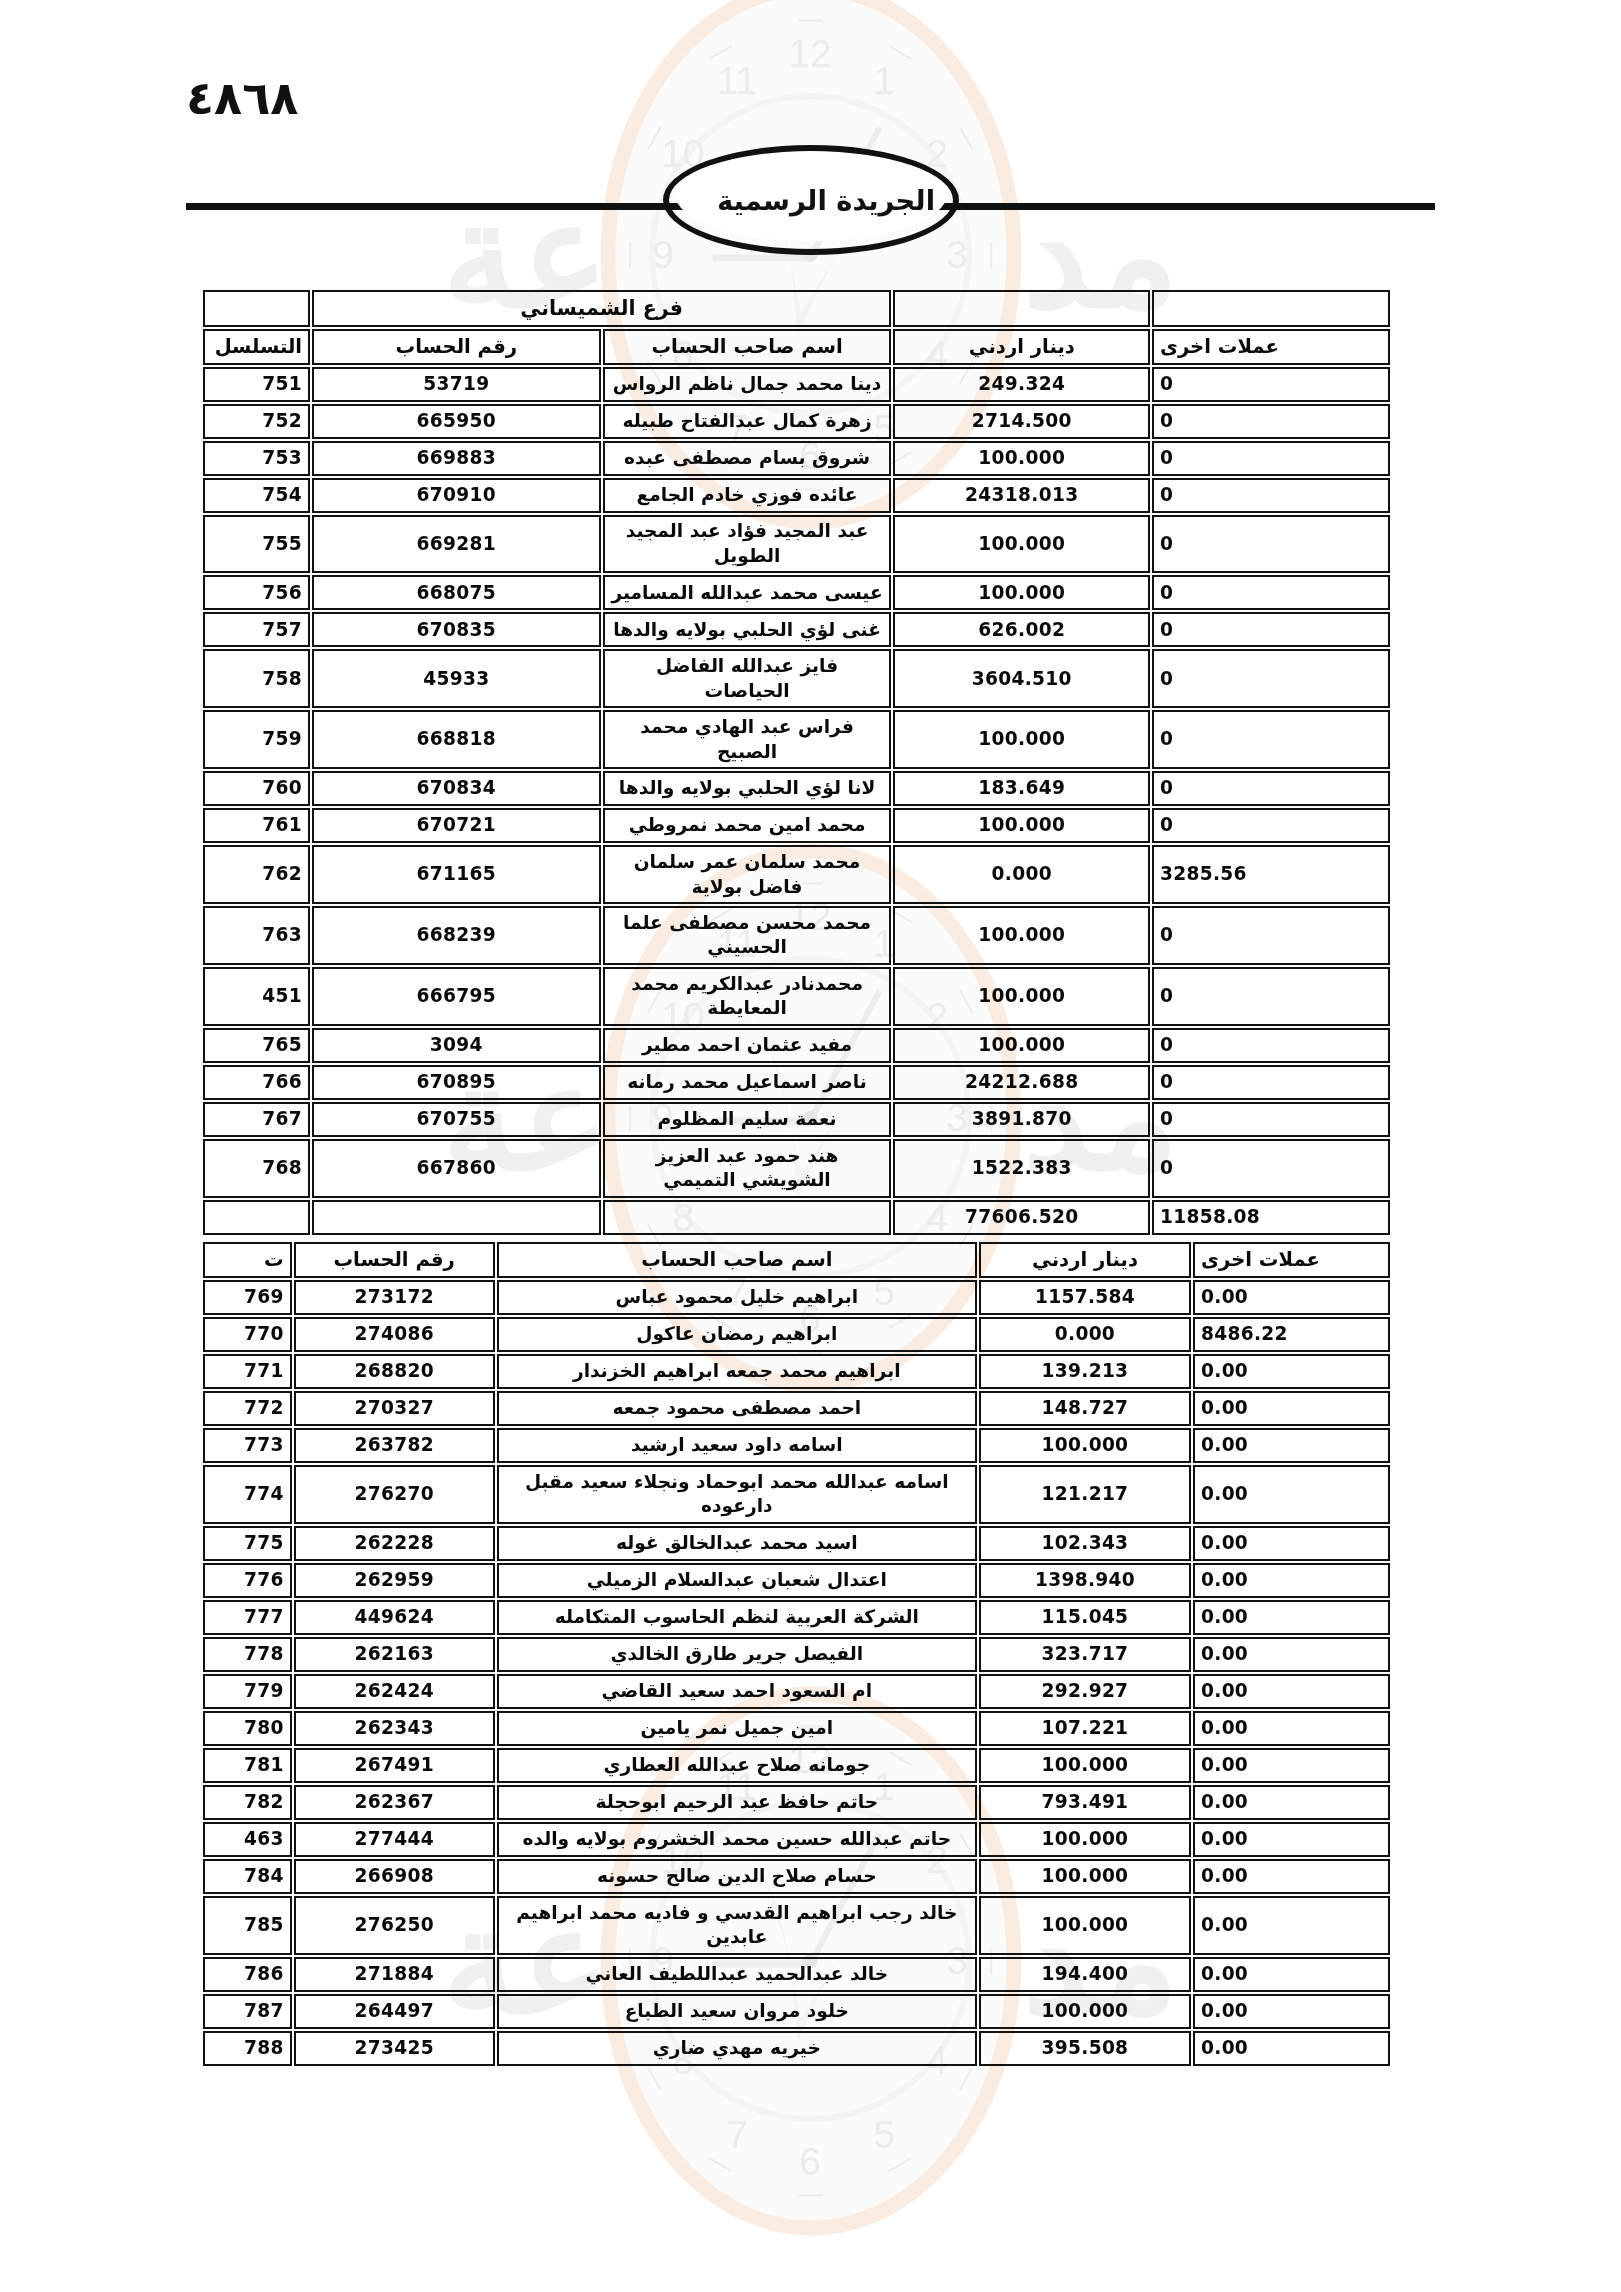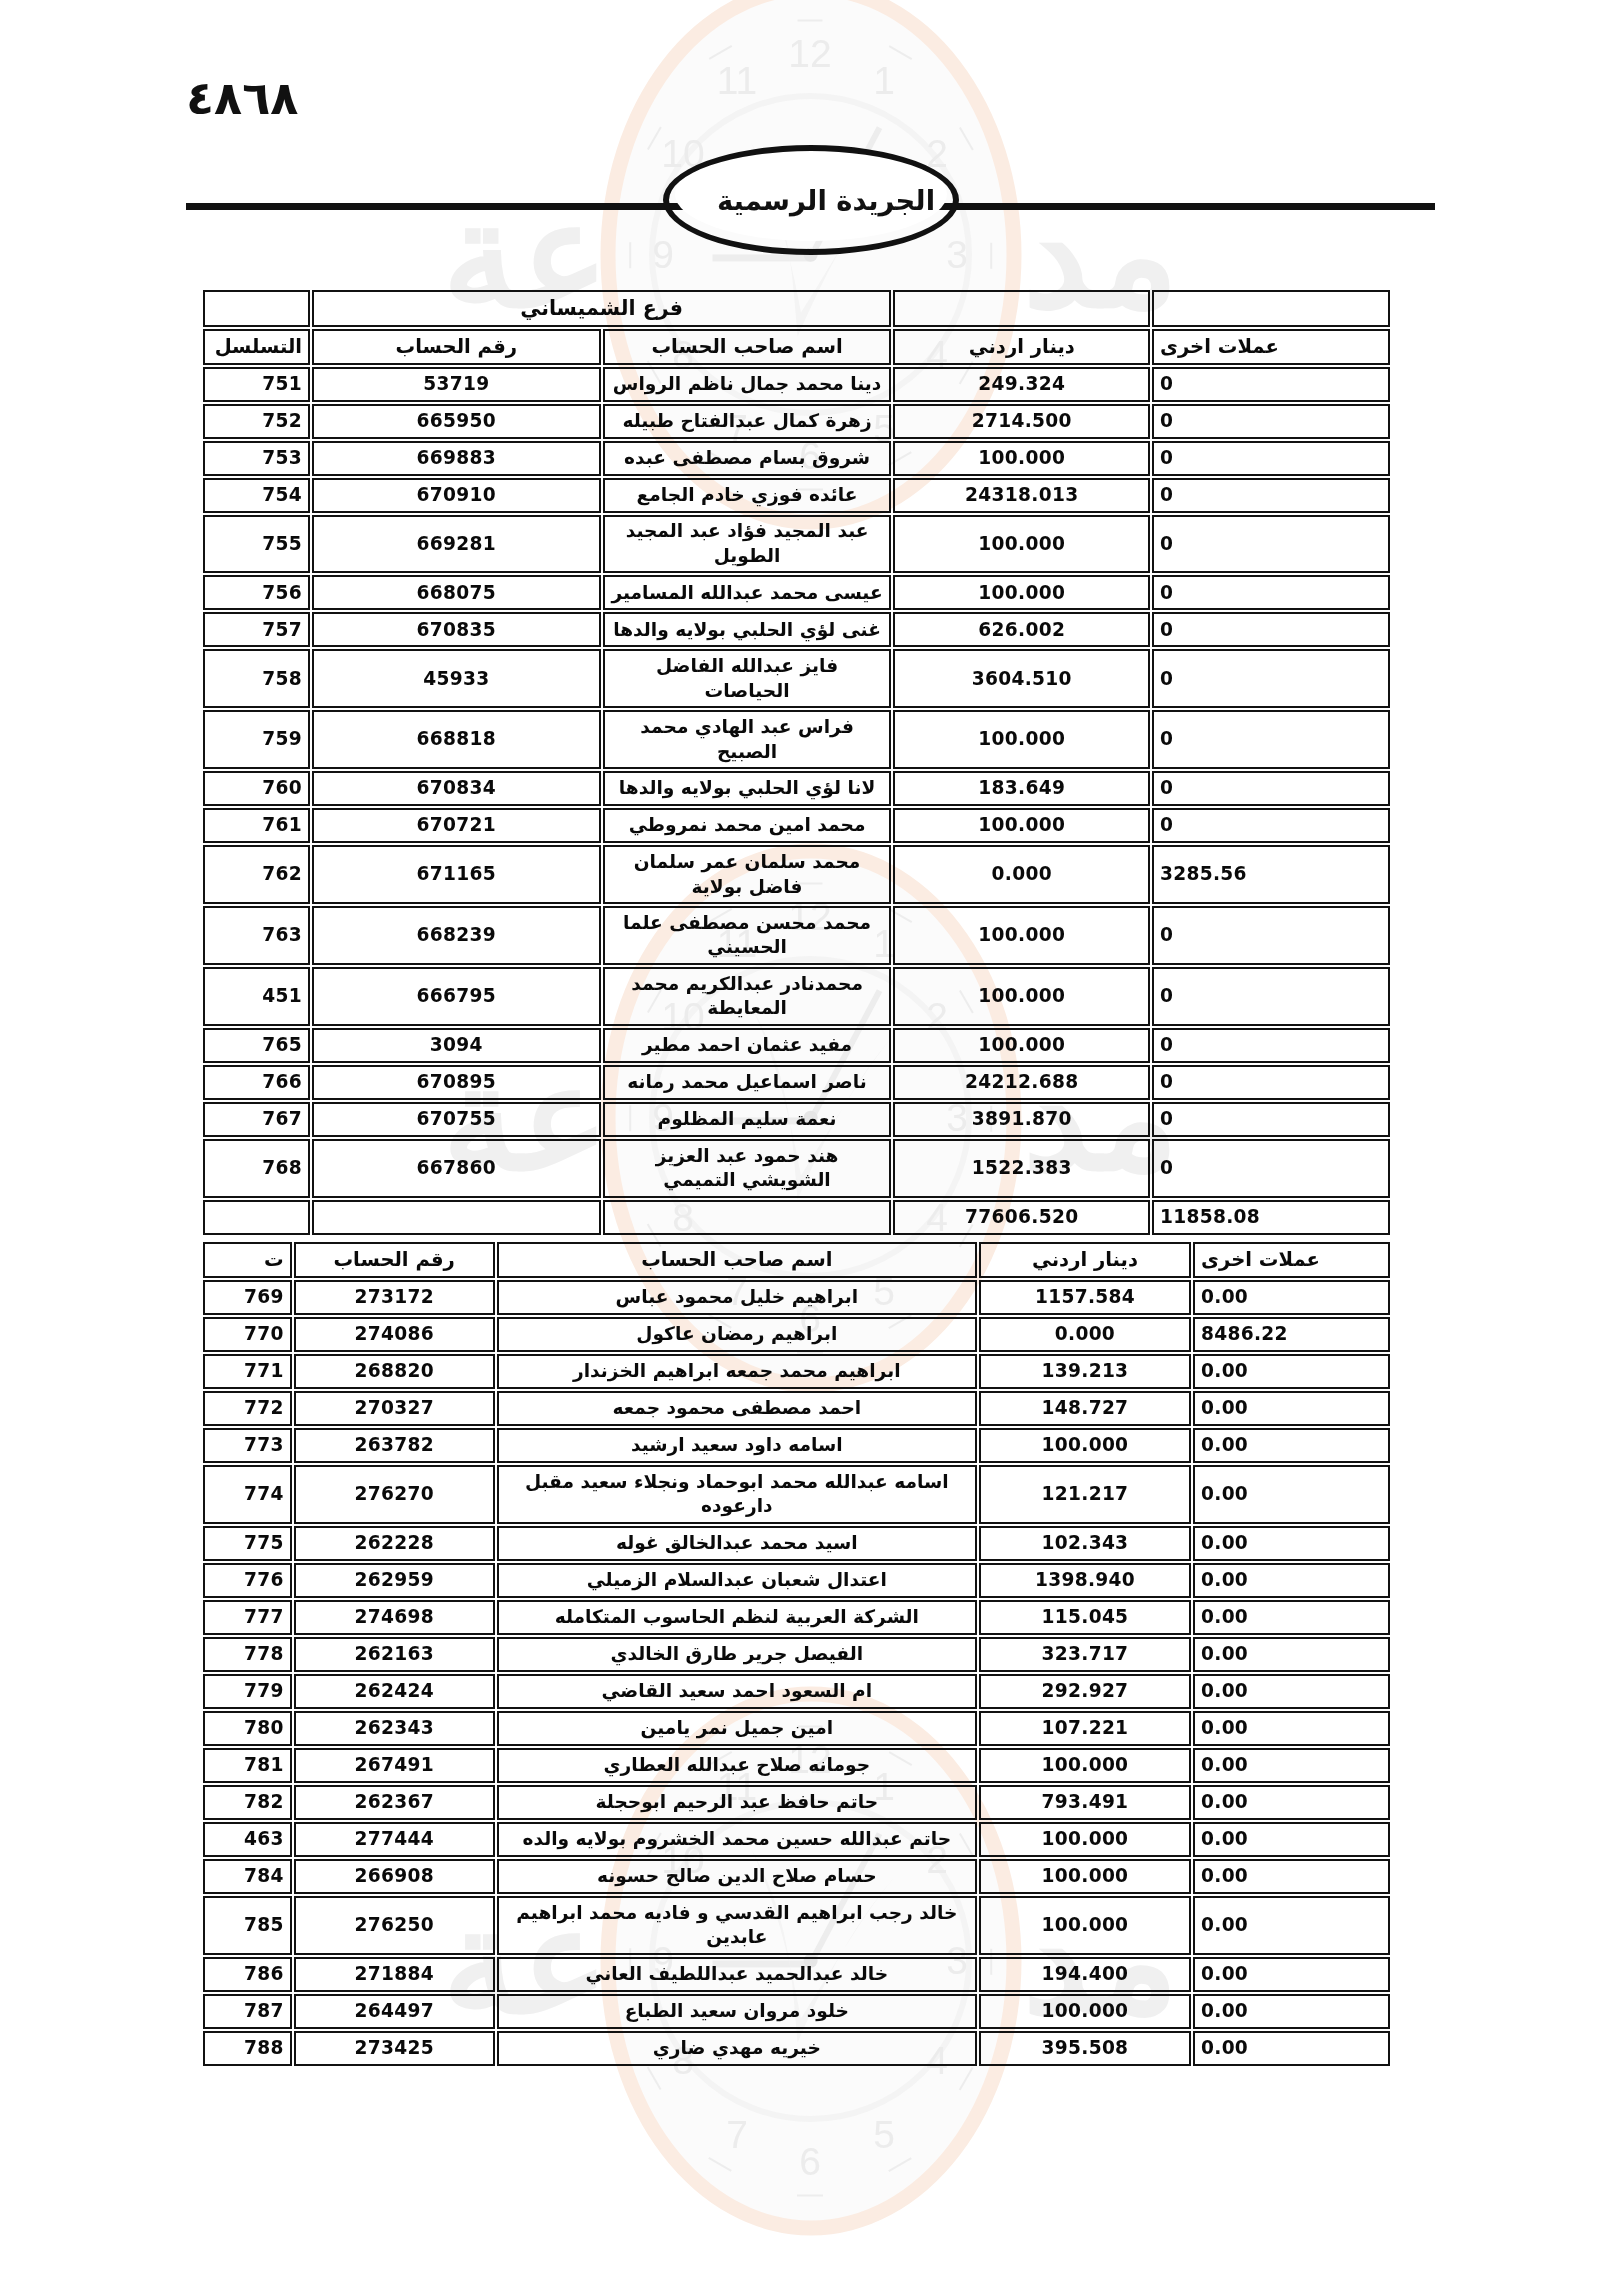--- a/index.html
+++ b/index.html
@@ -589,21 +589,21 @@
             <td class="c-oth num">0.00</td>
             <td class="c-jod num">1398.940</td>
             <td class="c-name">اعتدال شعبان عبدالسلام الزميلي</td>
             <td class="c-acct num">262959</td>
             <td class="c-seq num">776</td>
           </tr>
           <tr>
             <td class="c-oth num">0.00</td>
             <td class="c-jod num">115.045</td>
             <td class="c-name">الشركة العربية لنظم الحاسوب المتكامله</td>
-            <td class="c-acct num">274698</td>
+            <td class="c-acct num">449624</td>
             <td class="c-seq num">777</td>
           </tr>
           <tr>
             <td class="c-oth num">0.00</td>
             <td class="c-jod num">323.717</td>
             <td class="c-name">الفيصل جرير طارق الخالدي</td>
             <td class="c-acct num">262163</td>
             <td class="c-seq num">778</td>
           </tr>
           <tr>

